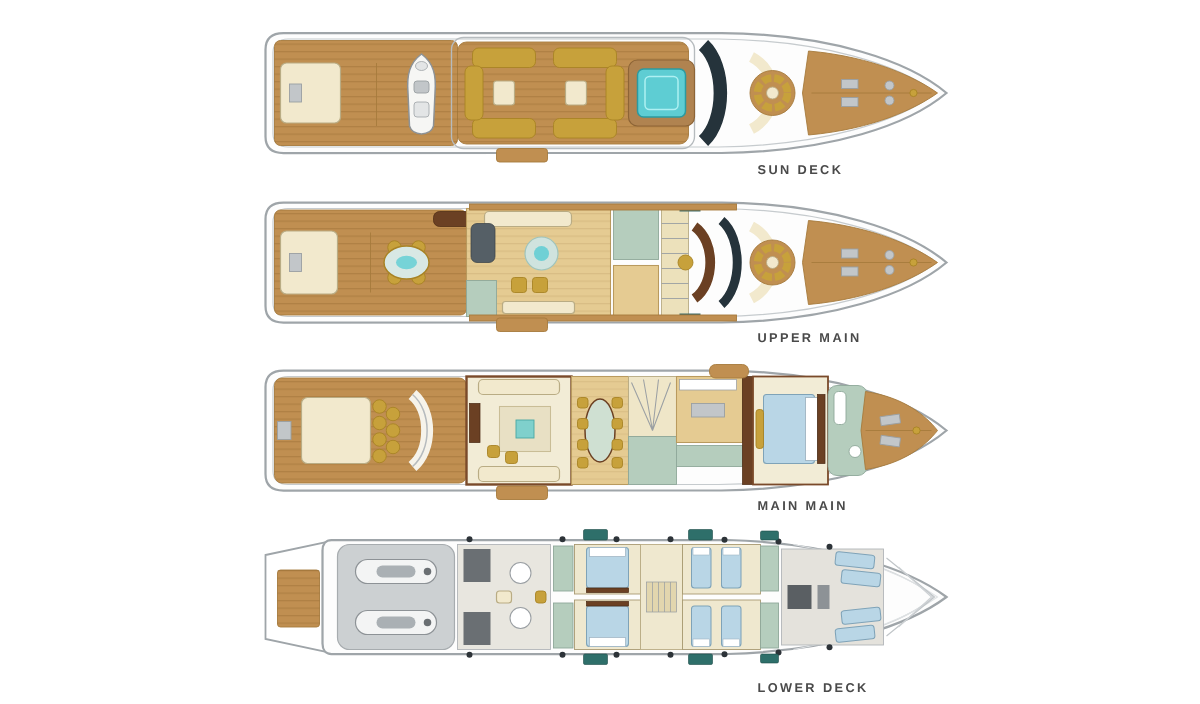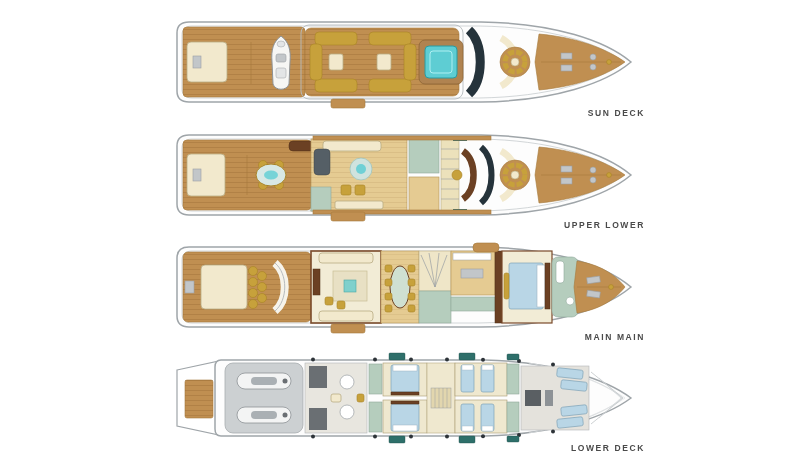--- a/index.html
+++ b/index.html
@@ -6,24 +6,24 @@
     --teak:#c08f51; --teak_line:#a67a3c; --cream:#f2e9cd; --gold:#c7a13b;
     --jacuzzi:#5ecdd3; --glass:#25333b; --wood:#e5cb92; --marble:#b5cdbd;
     --bed:#b9d6e6; --darkwood:#6b4023; --garage:#ccd0d2; --hullstroke:#9fa5a9;
     --hullinner:#c6cbce; --label:#4a4a4a; --whitefit:#fdfdfd;
   }
   html,body{margin:0;padding:0;background:#ffffff;}
   #page{position:relative;width:800px;height:469px;background:#ffffff;overflow:hidden;
         font-family:"Liberation Sans",sans-serif;}
   .deck{position:absolute;left:163px;width:480px;height:96px;}
   .deck svg{display:block;width:480px;height:96px;}
-  .deck-label{position:absolute;left:505px;width:140px;text-align:right;
+  .deck-label{position:absolute;left:505px;width:140px;text-align:left;
               font-size:8.5px;font-weight:bold;color:var(--label);
               letter-spacing:1.6px;}
-  #label-sun{top:108px}#label-upper{top:220px}#label-main{top:332px}#label-lower{top:443px}
+  #label-sun{top:108px}#label-upper{top:220px}#label-main{top:332px}#label-lower{top:453px}
   #deck-sun{top:14px}#deck-upper{top:127px}#deck-main{top:239px}#deck-lower{top:350px}
   .hull{fill:var(--whitefit);stroke:var(--hullstroke);stroke-width:1.5;}
   .hull-inner{fill:none;stroke:var(--hullinner);stroke-width:.8;}
   .teak{fill:var(--teak);stroke:var(--teak_line);stroke-width:.6;}
   .cream{fill:var(--cream);stroke:#b9ac84;stroke-width:.8;}
   .gold{fill:var(--gold);stroke:#a88325;stroke-width:.6;}
   .marble{fill:var(--marble);stroke:#8fa89a;stroke-width:.6;}
   .wood{fill:var(--wood);stroke:#b99a5e;stroke-width:.7;}
   .bed{fill:var(--bed);stroke:#7fa3b8;stroke-width:.7;}
   .gray{fill:#c2c6c9;stroke:#9a9fa3;stroke-width:.6;}
@@ -160,21 +160,21 @@
         <line x1="378" y1="48" x2="458" y2="48" class="thin"></line>
         <rect class="gray" x="398" y="39" width="11" height="6"></rect>
         <rect class="gray" x="398" y="51" width="11" height="6"></rect>
         <circle cx="430" cy="43" r="3" class="gray"></circle>
         <circle cx="430" cy="53" r="3" class="gray"></circle>
         <circle cx="446" cy="48" r="2.4" class="gold"></circle>
       </g>
       <rect class="teak" x="168" y="85" width="34" height="9" rx="2"></rect>
     </svg>
   </div>
-  <div class="deck-label" id="label-upper">UPPER LOWER</div>
+  <div class="deck-label" id="label-upper">UPPER MAIN</div>
 
   <div class="deck" id="deck-main">
     <svg viewBox="0 0 480 96">
       <path class="hull" d="M26,8 H318 C392,9 443,27 468,48 C443,69 392,87 318,88 H26 C18,88 14,84 14,77 V19 C14,12 18,8 26,8 Z"></path>
       <path class="hull-inner" d="M29,12 H316 C386,13 436,29 461,48 C436,67 386,83 316,84 H29 C23,84 19,81 19,75 V21 C19,15 23,12 29,12 Z"></path>
       <rect class="teak" x="20" y="13" width="128" height="70" rx="5"></rect>
       <rect x="20" y="13" width="128" height="70" rx="5" fill="url(#planks)"></rect>
       <rect class="gray" x="22" y="42" width="9" height="12"></rect>
       <rect class="cream" x="38" y="26" width="46" height="44" rx="4"></rect>
       <g>

